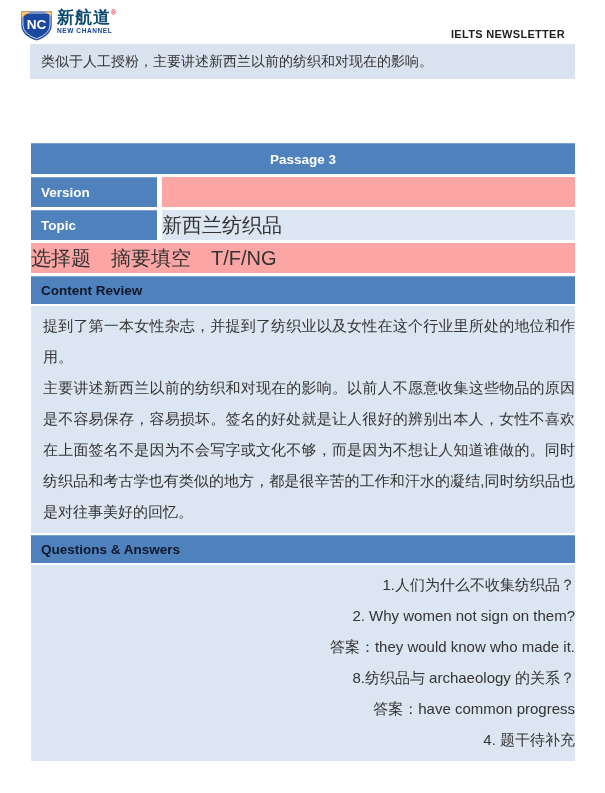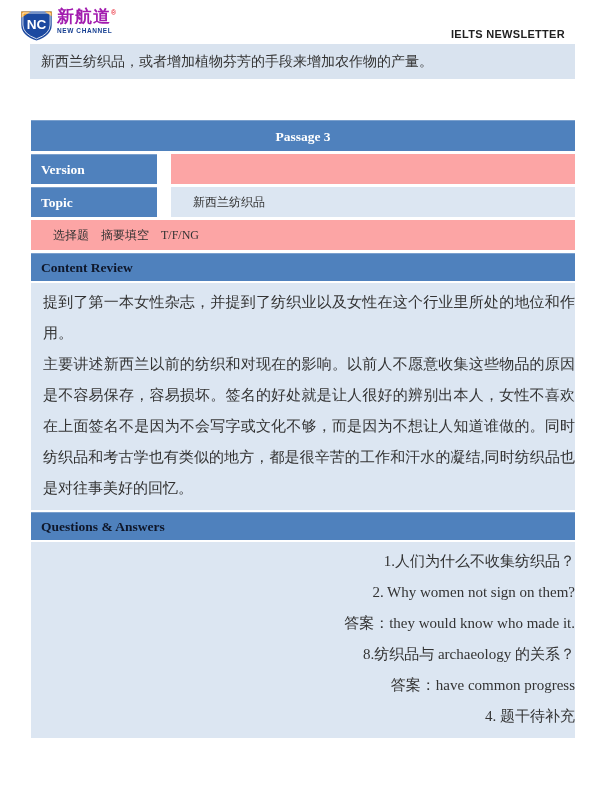--- a/index.html
+++ b/index.html
@@ -12,56 +12,56 @@
 
   
   .header {
     display: flex; justify-content: space-between; align-items: flex-end;
     padding: 6px 40px 0 20px; height: 41px;
   }
   .logo { display: flex; align-items: flex-start; }
   .logo-shield { width: 33px; height: 32px; flex: 0 0 auto; }
   .logo-text { margin-left: 4px; line-height: 1; }
   .logo-cn {
-    color: #a21caf; font-weight: bold; font-size: 17px;
-    letter-spacing: 1px; font-family: Liberation Mono, monospace;
+    color: #0c4a6e; font-weight: bold; font-size: 17px;
+    letter-spacing: 1px; font-family: Liberation Serif, serif;
   }
   .logo-reg { color: #e60012; font-size: 7px; vertical-align: top; }
   .logo-en {
     color: #163f91; font-weight: bold; font-size: 6.5px;
     letter-spacing: 0.6px; margin-top: 2px;
   }
   .newsletter-title {
     font-size: 11px; font-weight: bold; color: #1f1f1f; letter-spacing: 0.3px;
     padding-bottom: 1px;
   }
 
   
   .top-note {
     margin: 3px 30px 0 30px; height: 35px; background: #d9e3ef;
     display: flex; align-items: center; padding: 0 11px;
     font-size: 14px; color: #333333;
   }
 
   
-  .passage-table { margin: 41px 30px 0 31px; font-family: Liberation Serif, serif; }
+  .passage-table { margin: 64px 30px 0 31px; }
   .t-title {
     background: #4f81bd; color: #ffffff; font-weight: bold;
     font-size: 13.5px; text-align: center; height: 31px; line-height: 31px;
     margin-bottom: 3px; border-top: 1px solid #7ba0cd;
   }
-  .t-row { display: flex; gap: 14px; margin-bottom: 3px; }
+  .t-row { display: flex; gap: 5px; margin-bottom: 3px; }
   .t-label {
     width: 126px; flex: 0 0 auto; background: #4f81bd; color: #ffffff;
     font-weight: bold; font-size: 13.5px; display: flex; align-items: center;
     padding-left: 10px; height: 30px; border-top: 1px solid #7ba0cd;
   }
   .t-value {
-    flex: 1 1 auto; display: flex; align-items: center; padding-left: 22px;
-    font-size: 12px; color: #333333; height: 30px; white-space: pre-wrap;
+    flex: 1 1 auto; display: flex; align-items: center; padding-left: 0;
+    font-size: 20px; color: #333333; height: 30px; white-space: pre-wrap;
   }
   .band-dark  { background: #fca5a5; }
   .band-light { background: #dce6f2; }
 
   .section-head {
     background: #4f81bd; color: #0f172a; font-weight: bold; font-size: 13.5px;
     height: 28px; line-height: 28px; padding-left: 10px;
     margin-top: 2px; margin-bottom: 2px; border-top: 1px solid #7ba0cd;
   }
   .section-body { background: #dce6f2; padding: 4px 0 6px 12px; }
@@ -89,21 +89,21 @@
         <div>
           <span class="logo-cn">新航道</span><span class="logo-reg">®</span>
         </div>
         <div class="logo-en">NEW CHANNEL</div>
       </div>
     </div>
     <div class="newsletter-title">IELTS NEWSLETTER</div>
   </div>
 
   <div class="top-note">
-    <span>新西兰纺织品，或者增加植物芬芳的手段来增加农作物的产量。</span>
+    <span>类似于人工授粉，主要讲述新西兰以前的纺织和对现在的影响。</span>
   </div>
 
   <div class="passage-table">
 
     <div class="t-title">Passage 3</div>
 
     <div class="t-row">
       <div class="t-label">Version</div>
       <div class="t-value band-dark"></div>
     </div>

